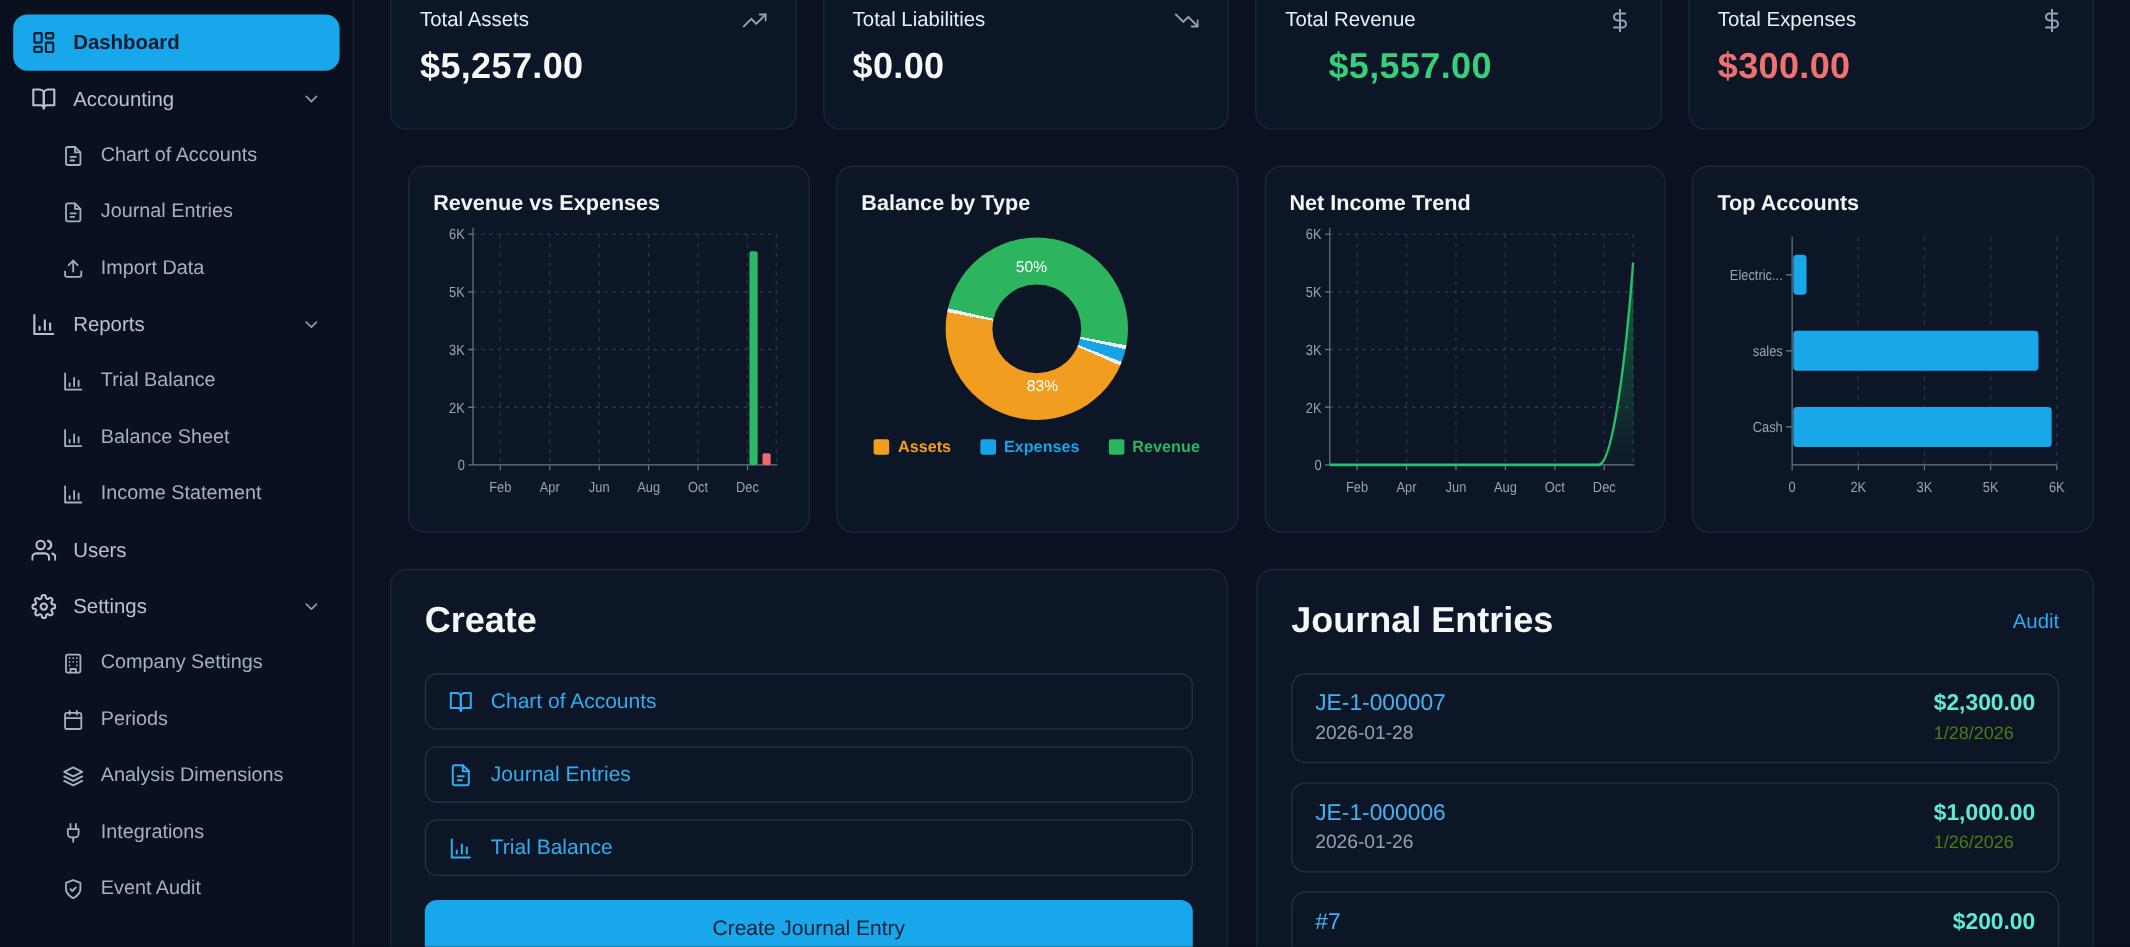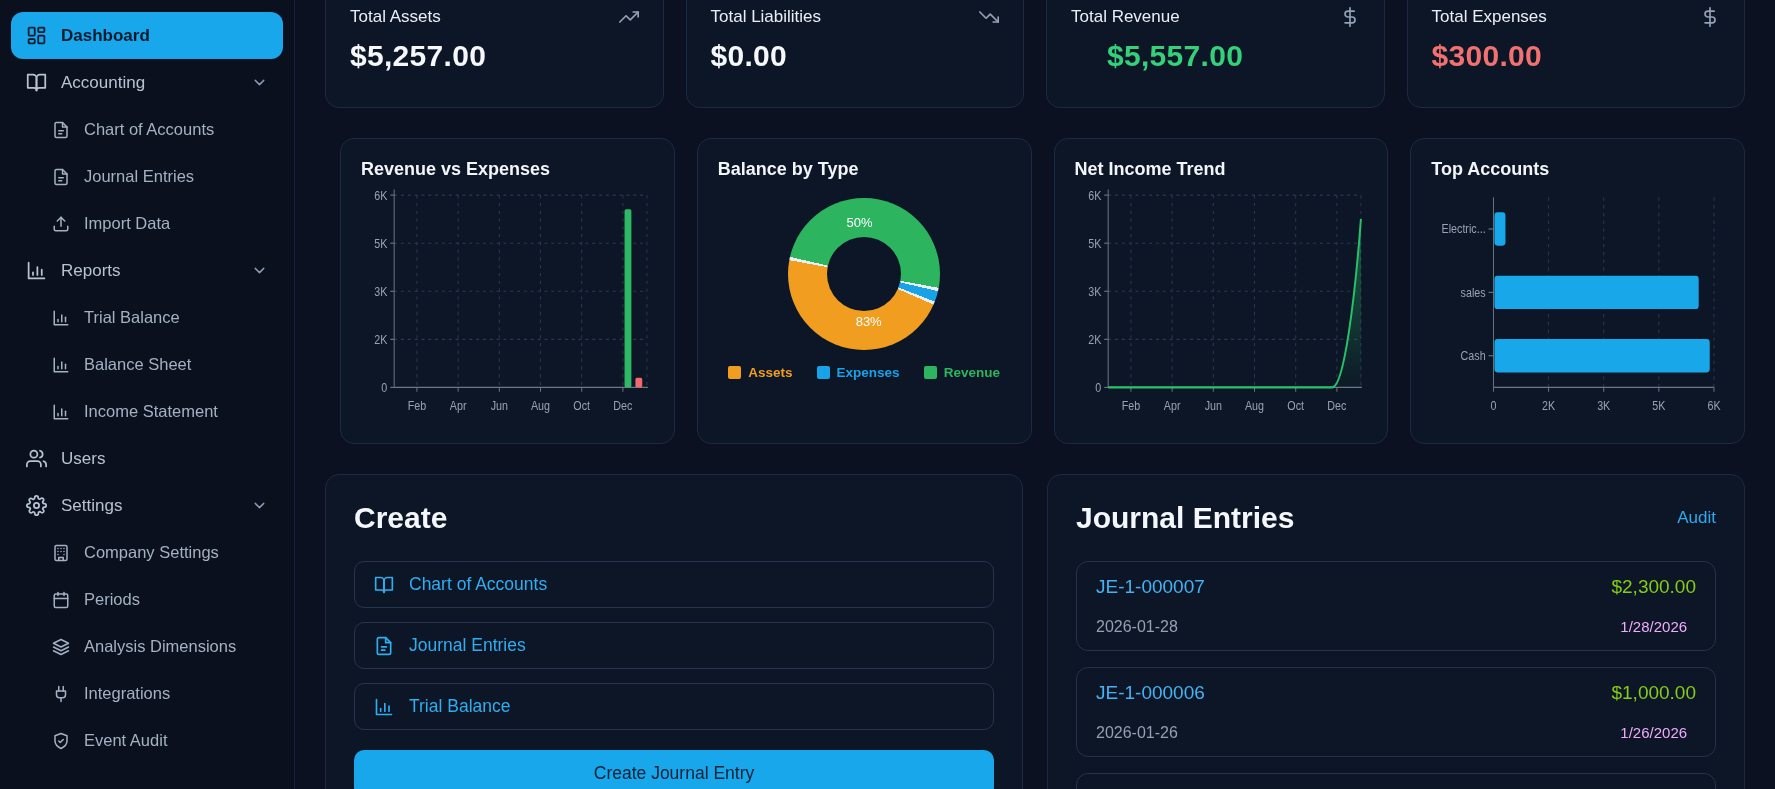--- a/index.html
+++ b/index.html
@@ -55,26 +55,26 @@
     font-family:inherit; text-align:left; }
   .action-btn.first { margin-top:26px; }
   .action-btn .ic { width:20px; height:20px; flex-shrink:0; }
   .primary-btn { margin-top:20px; width:100%; height:47px; border:none; border-radius:10px;
     background:#17a7ea; color:#0c2236; font-size:17.5px; font-weight:500; cursor:pointer;
     font-family:inherit; }
 
   .journal-head { display:flex; justify-content:space-between; align-items:center; }
   .view-link { color:#2ea9ee; font-size:17px; cursor:pointer; text-decoration:none; }
   .entry { margin-top:16px; border:1px solid #25324a; border-radius:12px; padding:14px 19px;
-    display:grid; grid-template-columns:1fr auto; row-gap:20px; cursor:pointer; }
+    display:grid; grid-template-columns:1fr auto; row-gap:5px; cursor:pointer; }
   .entry.first { margin-top:26px; }
   .entry-id { color:#46b1f1; font-size:19px; font-weight:500; }
-  .entry-amount { color:#84cc16; font-size:19px; font-weight:400; text-align:right; }
+  .entry-amount { color:#5eead4; font-size:19px; font-weight:700; text-align:right; }
   .entry-date { color:#93a0b2; font-size:16px; }
-  .entry-date-r { color:#f0abfc; font-size:15px; text-align:center; }
+  .entry-date-r { color:#4d7c0f; font-size:15px; text-align:left; }
 </style>
 </head>
 <body>
 
 <svg width="0" height="0" style="position:absolute">
   <defs>
     <symbol id="i-grid" viewBox="0 0 24 24">
         <g fill="none" stroke="currentColor" stroke-width="2" stroke-linecap="round" stroke-linejoin="round">
           <rect x="3" y="3" width="7" height="9" rx="1"></rect>
           <rect x="14" y="3" width="7" height="5" rx="1"></rect>

